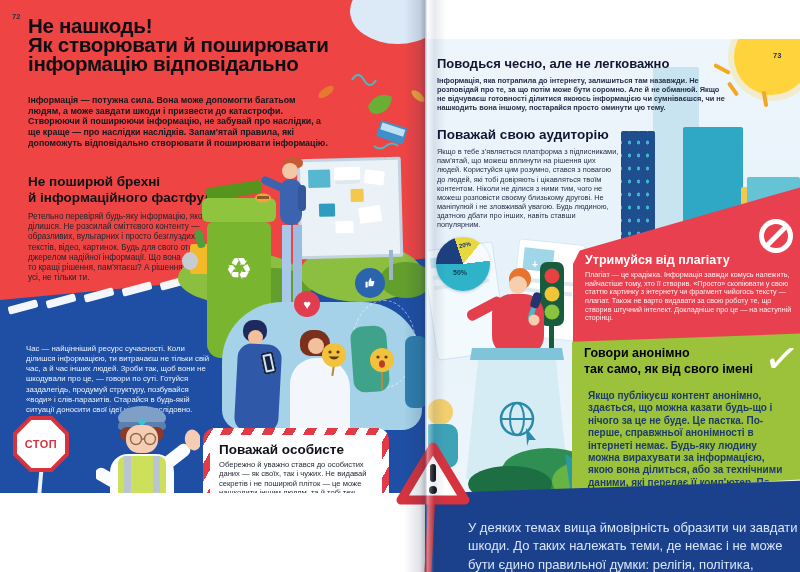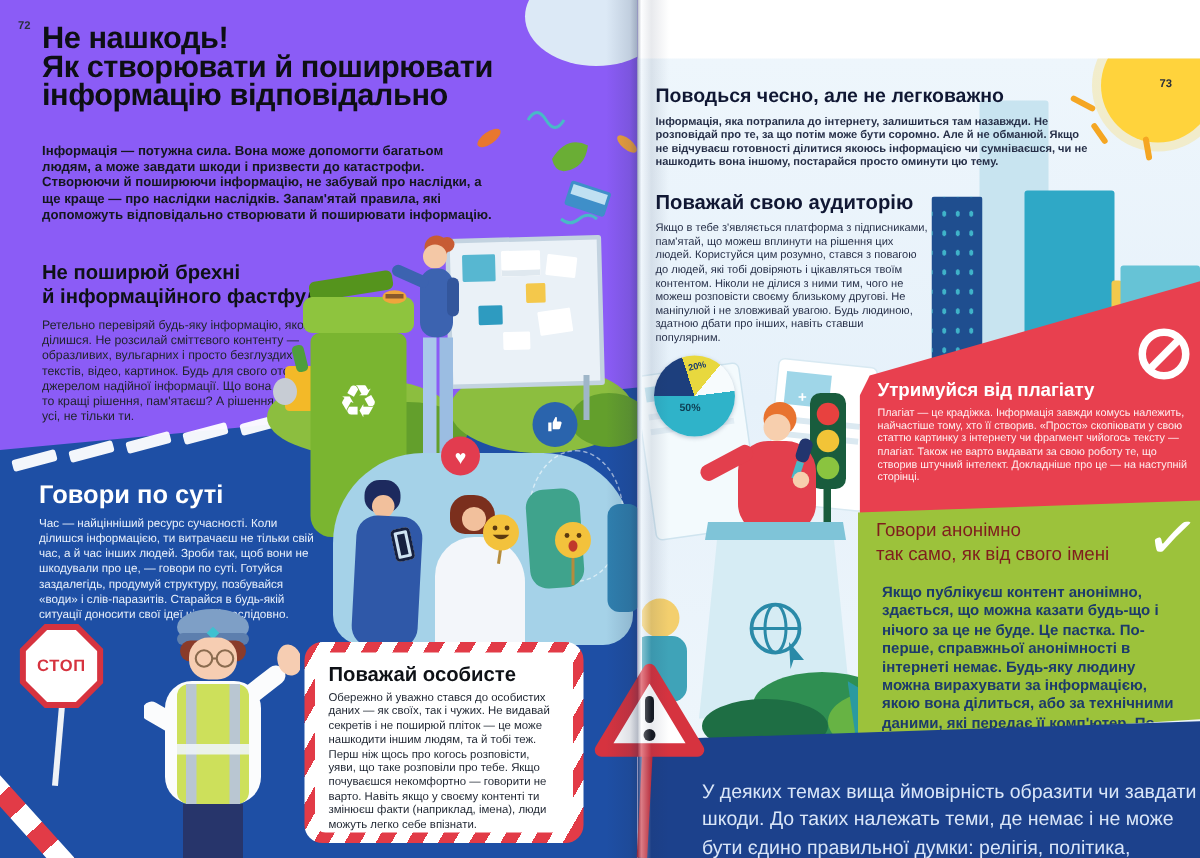--- a/index.html
+++ b/index.html
@@ -1,21 +1,21 @@
 <!DOCTYPE html>
 <html><head>
 <meta charset="utf-8">
 <style>
   html,body{margin:0;padding:0;background:#9aa3ad;}
   #spread{position:relative;width:800px;height:572px;background:#fff;overflow:hidden;
           font-family:"Liberation Sans","DejaVu Sans",sans-serif;color:#15181f;}
   .abs{position:absolute;}
   .prel{white-space:pre-line;}
   
-  #left-page{left:0;top:0;width:425px;height:572px;background:#8b5cf6;overflow:hidden;}
+  #left-page{left:0;top:0;width:425px;height:493px;background:#ef4444;overflow:hidden;}
   .pagenum{font-size:7.5px;color:#2a2f3a;font-weight:bold;}
   .l-title{left:28px;top:16px;width:380px;font-size:20.5px;line-height:19px;font-weight:800;
            letter-spacing:-0.3px;color:#0d0f14;}
   .l-intro{left:28px;top:95px;width:302px;font-size:8.8px;line-height:1.22;font-weight:bold;color:#14171e;}
   .h-black{font-weight:800;color:#0e1116;}
   .body-sm{font-size:8.2px;line-height:1.24;color:#20242c;}
   #blue-ground{left:0;top:252px;width:425px;height:320px;background:#1e4fa5;
     clip-path:polygon(0 15%,52% 8.5%,100% 2%,100% 100%,0 100%);}
   .zstripe{width:30px;height:8px;background:#fff;border-radius:2px;transform:rotate(-15deg);opacity:.95;}
   .bush{background:#8cbe3f;border-radius:50%;}
@@ -60,21 +60,21 @@
   .pie-lab{position:absolute;font-weight:800;color:#173a6e;}
   #red-card{left:148px;top:140px;width:227px;height:170px;background:#e8404f;
     clip-path:polygon(3% 42%,100% 5%,100% 100%,0 100%,0 50%);}
   #red-card h3{position:absolute;left:12px;top:74px;margin:0;font-size:12.5px;font-weight:800;color:#fff;}
   #red-card p{position:absolute;left:12px;top:92px;width:208px;margin:0;font-size:7.2px;line-height:1.2;color:#ffeef0;}
   #no-icon{position:absolute;left:186px;top:40px;width:34px;height:34px;border:5px solid #fff;border-radius:50%;box-sizing:border-box;}
   #no-icon::after{content:"";position:absolute;left:-1px;top:9.5px;width:26px;height:5px;background:#fff;transform:rotate(-45deg);}
   #teal-wedge{left:140px;top:415px;width:28px;height:48px;background:#2a9aa0;clip-path:polygon(0 0,100% 35%,25% 100%);}
   #green-card{left:147px;top:293px;width:228px;height:162px;background:#9cc23b;
     clip-path:polygon(0 6%,100% 1%,100% 91%,0 100%);}
-  #green-card h3{position:absolute;left:12px;top:14px;margin:0;font-size:12.5px;line-height:1.25;font-weight:400;color:#7f1d1d;}
+  #green-card h3{position:absolute;left:12px;top:14px;margin:0;font-size:12.5px;line-height:1.25;font-weight:700;color:#000000;}
   #green-card p{position:absolute;left:16px;top:58px;width:198px;margin:0;font-size:10px;line-height:1.24;
                 font-weight:600;color:#1c3a6b;}
   #check-glyph{position:absolute;left:192px;top:2px;font-size:42px;font-weight:800;color:#fff;transform:rotate(8deg);}
   #bottom-band{left:0;top:432px;width:375px;height:140px;background:#1c418c;
     clip-path:polygon(0 16%,100% 7%,100% 100%,0 100%);}
   #bottom-band h3{position:absolute;left:43px;top:26px;margin:0;font-size:13.5px;font-weight:800;color:#fff;}
   #bottom-band p{position:absolute;left:43px;top:48px;width:332px;margin:0;font-size:13px;line-height:1.42;color:#d9e6f8;}
   #gutter-shadow{left:404px;top:0;width:42px;height:572px;pointer-events:none;z-index:30;
     background:linear-gradient(90deg,rgba(30,45,80,0) 0%,rgba(30,45,80,.14) 38%,rgba(30,45,80,.32) 50%,
                rgba(250,252,255,.38) 56%,rgba(30,45,80,.10) 72%,rgba(30,45,80,0) 100%);}
@@ -172,21 +172,20 @@
     </svg>
     <div class="abs badge" style="left:294px;top:291px;width:26px;height:26px;background:#e23c4f;">
       <span style="color:#fff;font-size:13px;line-height:1;">♥</span>
     </div>
     <div class="abs badge" style="left:355px;top:268px;width:30px;height:30px;background:#2a64ad;">
       <svg width="18" height="18" viewBox="0 0 28 28">
         <path fill="#fff" d="M7 21h3.4v-9H7zM11.6 12l2.6-5.2c.4-.9 1.8-.6 1.8.4v3.8h3.6c.8 0 1.4.8 1.2 1.6l-1.5 5.4c-.2.6-.8 1-1.4 1h-6.3z"></path>
       </svg>
     </div>
 
-    <div class="abs" style="left:26px;top:320px;font-size:17px;font-weight:800;color:#fff;">Говори по суті</div>
     <div class="abs" style="left:26px;top:344px;width:190px;font-size:7.8px;line-height:1.3;color:#eaf1fb;">Час — найцінніший ресурс сучасності. Коли ділишся інформацією, ти витрачаєш не тільки свій час, а й час інших людей. Зроби так, щоб вони не шкодували про це, — говори по суті. Готуйся заздалегідь, продумуй структуру, позбувайся «води» і слів-паразитів. Старайся в будь-якій ситуації доносити свої ідеї чітко й послідовно.</div>
 
     <svg class="abs" style="left:96px;top:402px;" width="104" height="170" viewBox="0 0 104 170">
       <ellipse cx="46" cy="16" rx="24" ry="12" fill="#7e9fc6"></ellipse>
       <rect x="22" y="20" width="48" height="8" rx="4" fill="#5d7fae"></rect>
       <rect x="43" y="17" width="6" height="6" fill="#3fc1d0" transform="rotate(45 46 20)"></rect>
       <rect x="24" y="25" width="44" height="14" rx="7" fill="#8a3b2a"></rect>
       <rect x="30" y="23" width="32" height="28" rx="13" fill="#f6cdb2"></rect>
       <circle cx="40" cy="37" r="5.5" fill="none" stroke="#8a6b4f" stroke-width="1.4"></circle>
       <circle cx="54" cy="37" r="5.5" fill="none" stroke="#8a6b4f" stroke-width="1.4"></circle>

